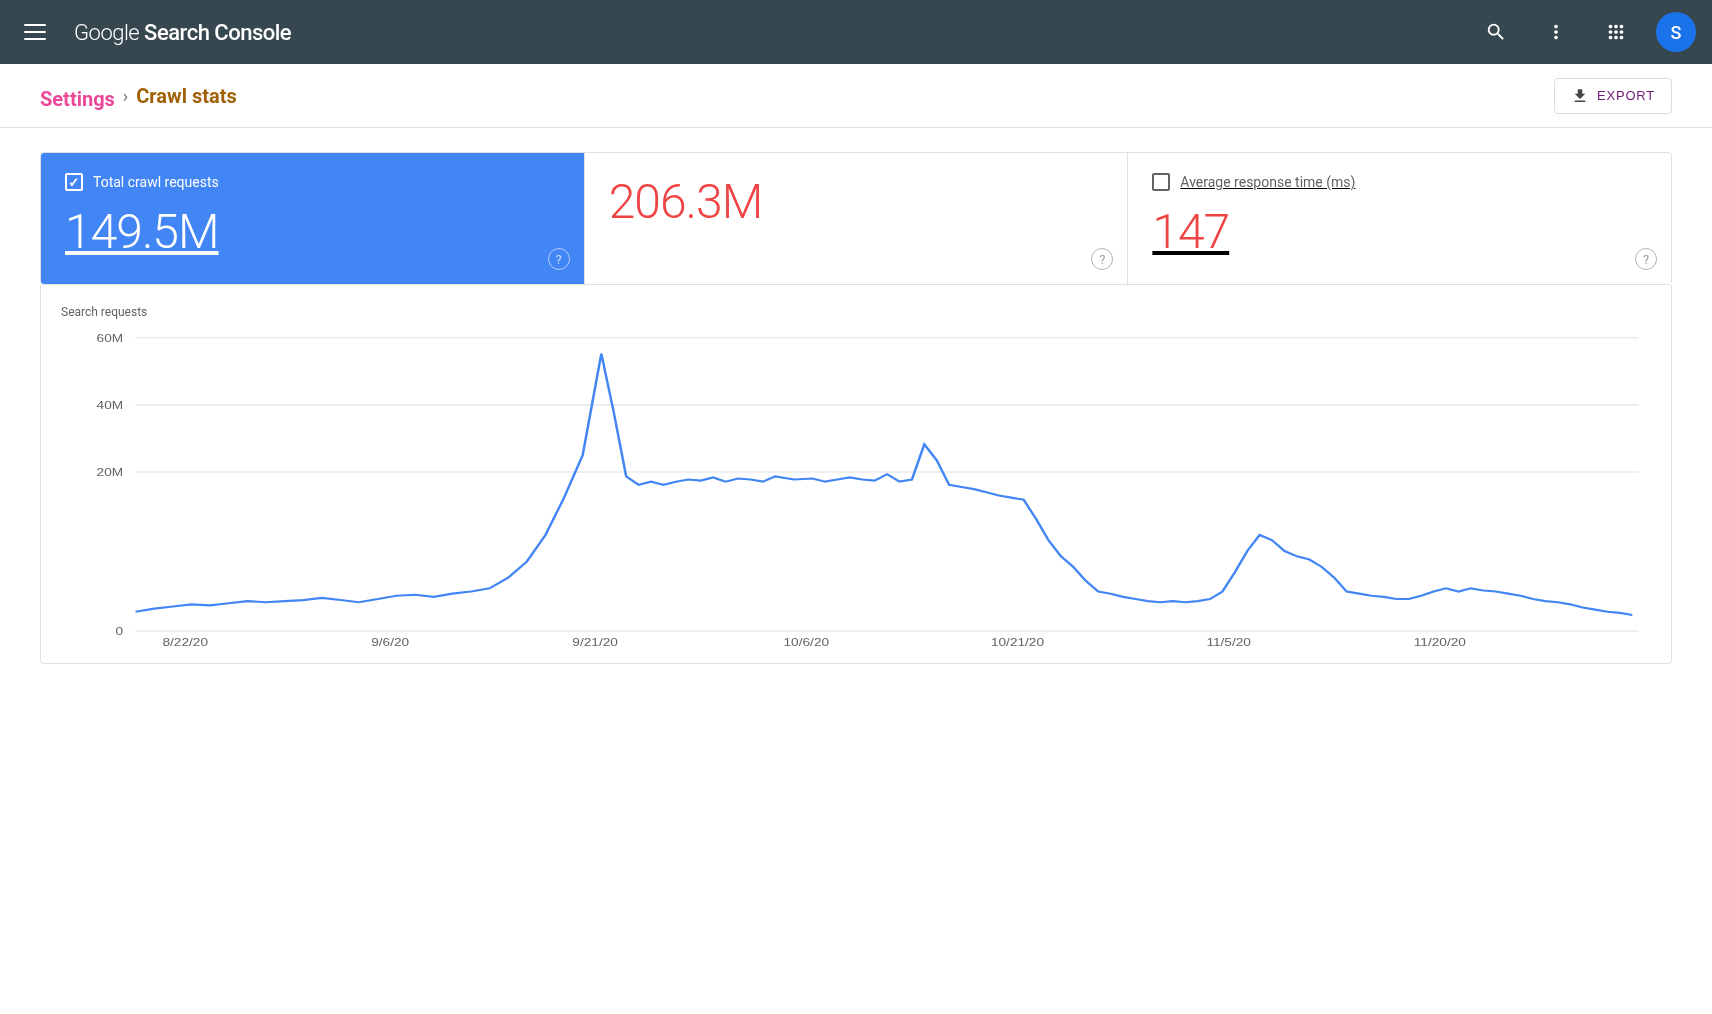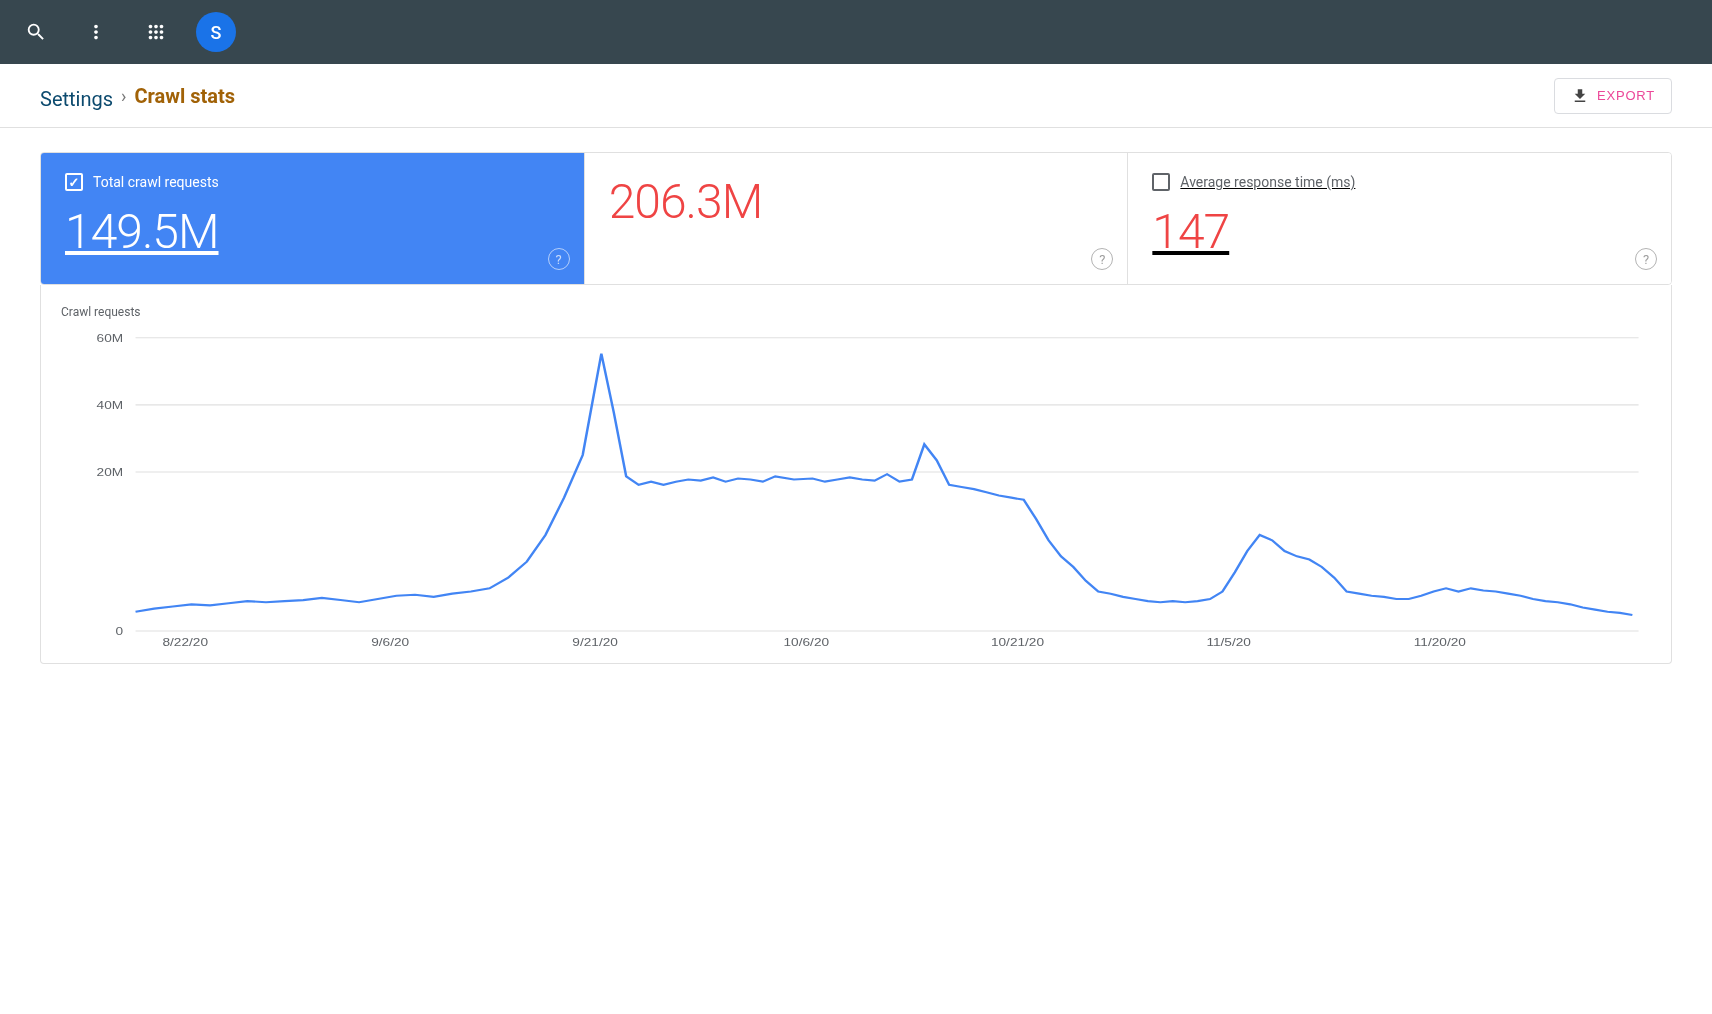--- a/index.html
+++ b/index.html
@@ -83,22 +83,22 @@
       padding: 0 40px;
       border-bottom: 1px solid #e0e0e0;
     }
     .breadcrumb {
       display: flex;
       align-items: center;
       gap: 8px;
       font-size: 20px;
     }
     .breadcrumb .settings-link {
-      color: #0c4a6e;
-      font-weight: 400;
+      color: #ec4899;
+      font-weight: 700;
       cursor: pointer;
       margin-top: 6px;
     }
     .breadcrumb .chevron {
       color: #777;
       font-size: 18px;
     }
     .breadcrumb .current {
       font-weight: 700;
       color: #a16207;
@@ -107,21 +107,21 @@
       display: flex;
       align-items: center;
       gap: 8px;
       border: 1px solid #dadce0;
       border-radius: 4px;
       padding: 8px 16px;
       cursor: pointer;
       background: #fff;
       font-size: 13px;
       font-weight: 500;
-      color: #ec4899;
+      color: #701a75;
       letter-spacing: 0.8px;
       text-transform: uppercase;
     }
 
     
     .main {
       padding: 24px 40px;
     }
 
     
@@ -233,20 +233,30 @@
 
     
     .grid-line { stroke: #e0e0e0; stroke-width: 1; }
     .axis-label { font-size: 11px; fill: #5f6368; font-family: Arial, sans-serif; }
     .chart-line { fill: none; stroke: #4285f4; stroke-width: 2; }
   </style>
 </head>
 <body>
 
 <header class="header">
+  <div class="header-left">
+    <div class="hamburger">
+      <span></span>
+        <span></span>
+        <span></span>
+    </div>
+    <div class="header-title">
+      <span class="google">Google </span><span class="bold">Search Console</span>
+    </div>
+  </div>
   <div class="header-right">
     <div class="icon-btn">
       <svg width="22" height="22" viewBox="0 0 24 24" fill="white">
           <path d="M15.5 14h-.79l-.28-.27A6.471 6.471 0 0 0 16 9.5 6.5 6.5 0 1 0 9.5 16c1.61 0 3.09-.59 4.23-1.57l.27.28v.79l5 4.99L20.49 19l-4.99-5zm-6 0C7.01 14 5 11.99 5 9.5S7.01 5 9.5 5 14 7.01 14 9.5 11.99 14 9.5 14z"></path>
         </svg>
     </div>
     <div class="icon-btn">
       <svg width="22" height="22" viewBox="0 0 24 24" fill="white">
           <path d="M12 8c1.1 0 2-.9 2-2s-.9-2-2-2-2 .9-2 2 .9 2 2 2zm0 2c-1.1 0-2 .9-2 2s.9 2 2 2 2-.9 2-2-.9-2-2-2zm0 6c-1.1 0-2 .9-2 2s.9 2 2 2 2-.9 2-2-.9-2-2-2z"></path>
         </svg>
@@ -299,21 +309,21 @@
         <div class="stat-checkbox"></div>
         <span class="stat-label">Average response time (ms)</span>
       </div>
       <div class="stat-value">147</div>
       <div class="help-icon">?</div>
     </div>
 
   </div>
 
   <div class="chart-container">
-    <div class="chart-label">Crawl requests</div>
+    <div class="chart-label">Search requests</div>
     <div class="chart-wrapper">
       <svg class="chart" viewBox="0 0 1280 300" preserveAspectRatio="none">
 
         <line class="grid-line" x1="60" y1="10" x2="1270" y2="10"></line>
         <line class="grid-line" x1="60" y1="73" x2="1270" y2="73"></line>
         <line class="grid-line" x1="60" y1="136" x2="1270" y2="136"></line>
         <line class="grid-line" x1="60" y1="285" x2="1270" y2="285"></line>
 
         <text class="axis-label" x="50" y="14" text-anchor="end">60M</text>
         <text class="axis-label" x="50" y="77" text-anchor="end">40M</text>

